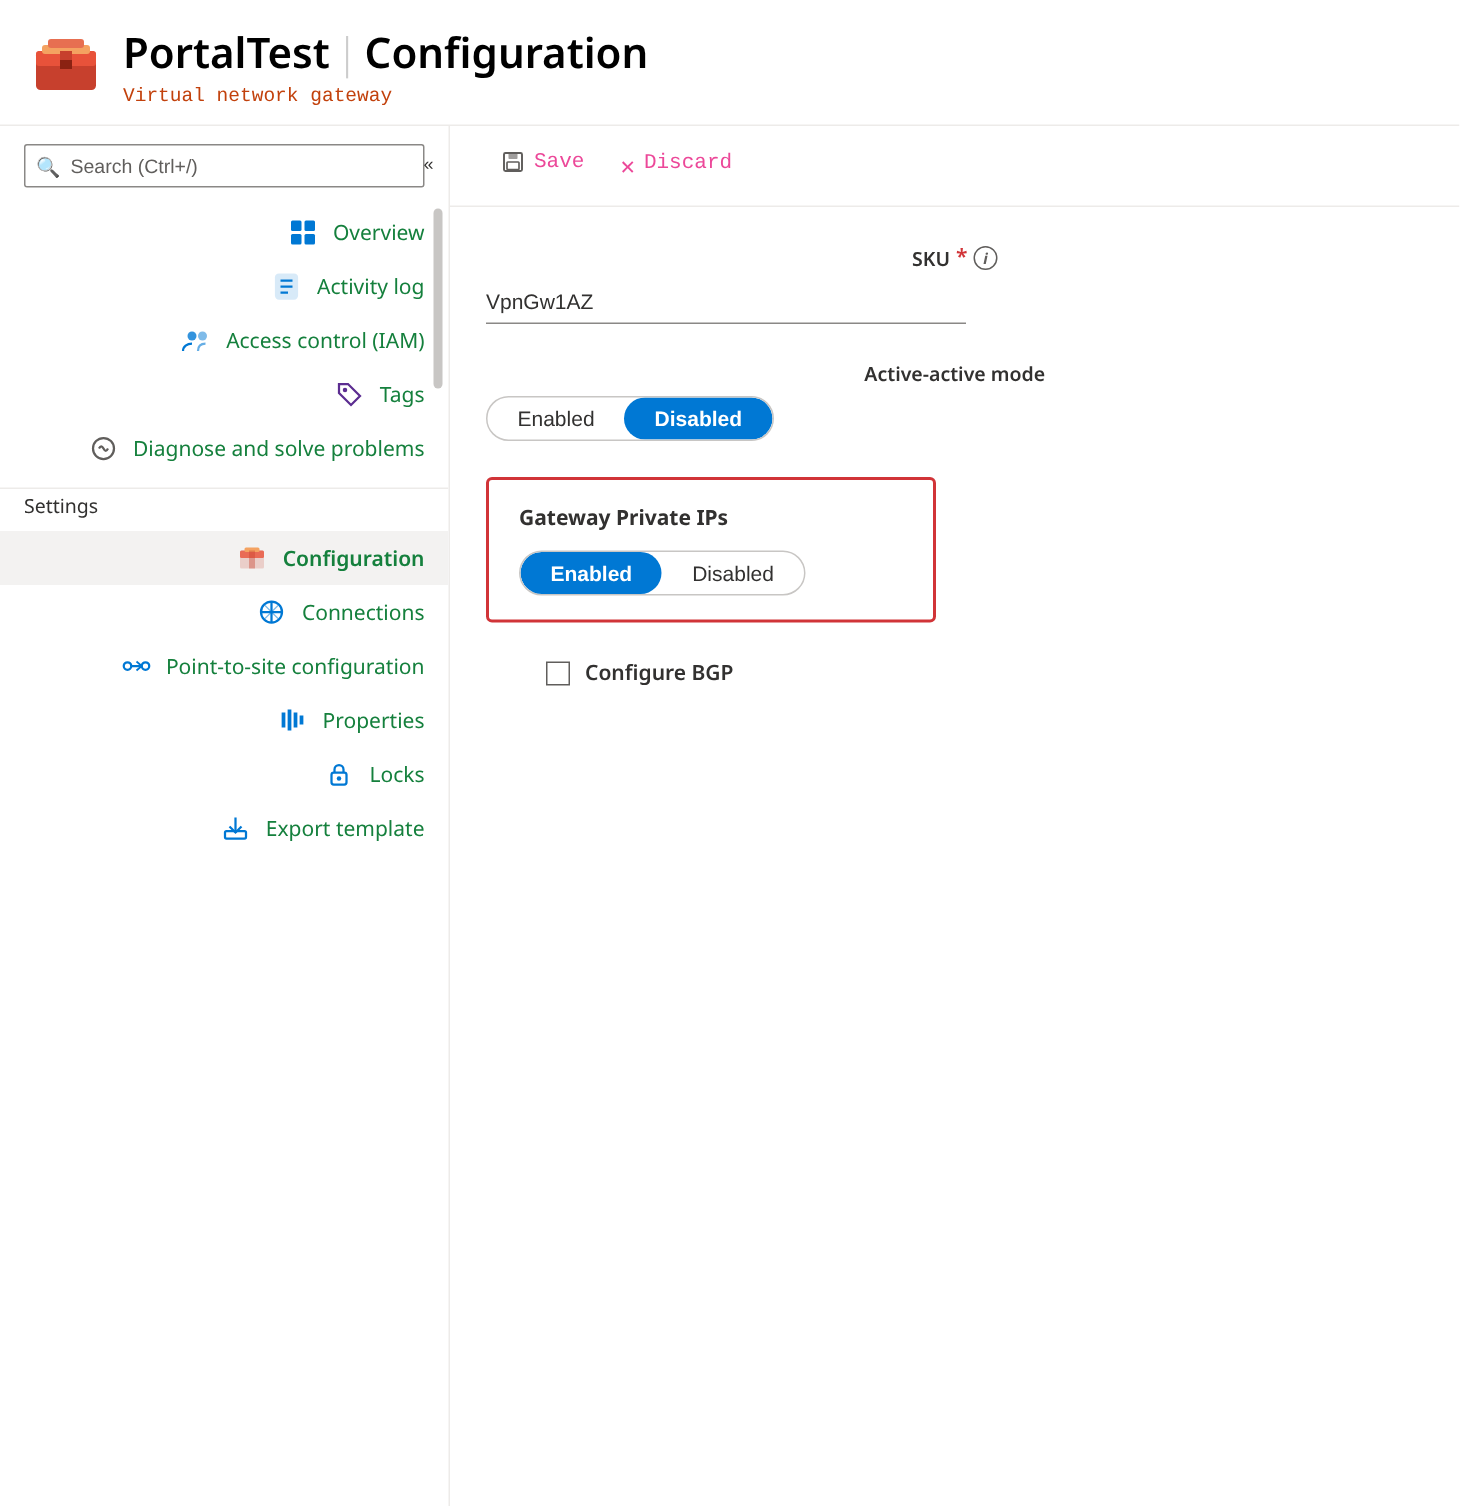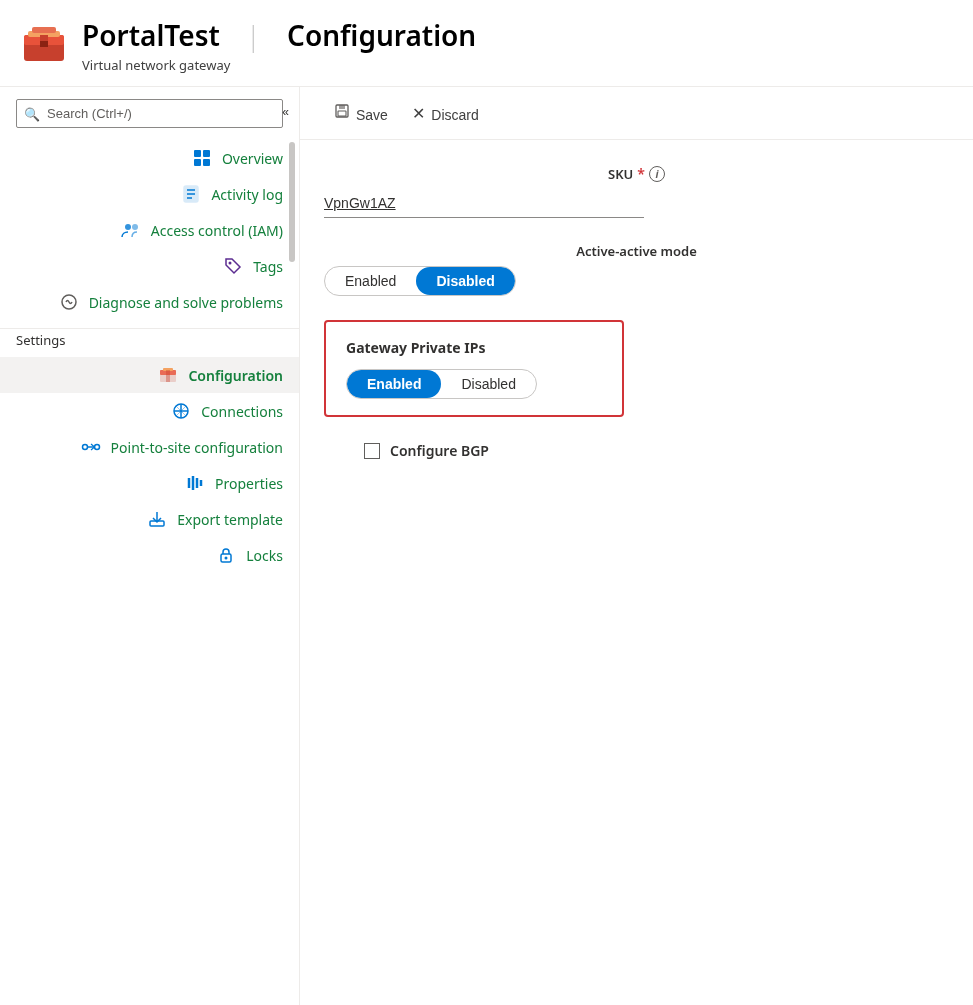--- a/index.html
+++ b/index.html
@@ -26,30 +26,31 @@
       height: 48px;
       flex-shrink: 0;
     }
     .header-text {}
     .header-title {
       font-size: 28px;
       font-weight: 600;
       color: #000;
       display: flex;
       align-items: flex-end;
-      gap: 26px;
+      gap: 4px;
     }
     .header-title .separator {
       color: #ccc;
       font-weight: 300;
     }
     .header-subtitle {
       font-size: 13px;
-      color: #404040;
+      color: #c2410c;
       margin-top: 2px;
+      font-family: Liberation Mono, monospace;
     }
 
     
     .layout {
       display: flex;
       height: calc(1005px - 85px);
     }
 
     
     .sidebar {
@@ -144,29 +145,30 @@
 
     .toolbar {
       display: flex;
       align-items: center;
       gap: 4px;
       padding: 10px 24px;
       border-bottom: 1px solid #edebe9;
     }
     .toolbar-btn {
       display: flex;
-      align-items: flex-end;
+      align-items: flex-start;
       gap: 6px;
       padding: 6px 10px;
       background: none;
       border: none;
       cursor: pointer;
       font-size: 14px;
-      color: #404040;
+      color: #ec4899;
       border-radius: 2px;
+      font-family: Liberation Mono, monospace;
     }
     .toolbar-btn .btn-icon { font-size: 16px; }
 
     .content {
       padding: 24px;
       flex: 1;
     }
 
     
     .form-group {
@@ -199,21 +201,20 @@
     }
     .form-input {
       border: none;
       border-bottom: 1px solid #8a8886;
       padding: 6px 0;
       font-size: 14px;
       color: #323130;
       outline: none;
       min-width: 320px;
       background: transparent;
-      text-decoration: underline;
     }
 
     
     .toggle-group {
       display: flex;
       border: 1.5px solid #c8c6c4;
       border-radius: 20px;
       overflow: hidden;
       width: fit-content;
     }
@@ -423,36 +424,36 @@
               <line x1="8" y1="3" x2="8" y2="17" stroke="#0078d4" stroke-width="2.5"></line>
               <line x1="12" y1="5" x2="12" y2="15" stroke="#0078d4" stroke-width="2.5"></line>
               <line x1="16" y1="7" x2="16" y2="13" stroke="#0078d4" stroke-width="2.5"></line>
             </svg>
         </span>
         <span>Properties</span>
       </li>
       <li class="nav-item">
         <span class="nav-icon">
           <svg width="20" height="20" viewBox="0 0 20 20">
+              <rect x="5" y="9" width="10" height="8" rx="1.5" fill="none" stroke="#0078d4" stroke-width="1.5"></rect>
+              <path d="M7 9V7a3 3 0 0 1 6 0v2" fill="none" stroke="#0078d4" stroke-width="1.5"></path>
+              <circle cx="10" cy="13" r="1.5" fill="#0078d4"></circle>
+            </svg>
+        </span>
+        <span>Locks</span>
+      </li>
+      <li class="nav-item">
+        <span class="nav-icon">
+          <svg width="20" height="20" viewBox="0 0 20 20">
               <rect x="3" y="12" width="14" height="5" rx="1" fill="none" stroke="#0078d4" stroke-width="1.5"></rect>
               <line x1="10" y1="3" x2="10" y2="13" stroke="#0078d4" stroke-width="1.5"></line>
               <polyline points="6,9 10,13 14,9" fill="none" stroke="#0078d4" stroke-width="1.5"></polyline>
             </svg>
         </span>
         <span>Export template</span>
-      </li>
-      <li class="nav-item">
-        <span class="nav-icon">
-          <svg width="20" height="20" viewBox="0 0 20 20">
-              <rect x="5" y="9" width="10" height="8" rx="1.5" fill="none" stroke="#0078d4" stroke-width="1.5"></rect>
-              <path d="M7 9V7a3 3 0 0 1 6 0v2" fill="none" stroke="#0078d4" stroke-width="1.5"></path>
-              <circle cx="10" cy="13" r="1.5" fill="#0078d4"></circle>
-            </svg>
-        </span>
-        <span>Locks</span>
       </li>
     </ul>
   </div>
 
   <div class="main">
 
     <div class="toolbar">
       <button class="toolbar-btn">
         <span class="btn-icon">
           <svg width="16" height="16" viewBox="0 0 16 16">

